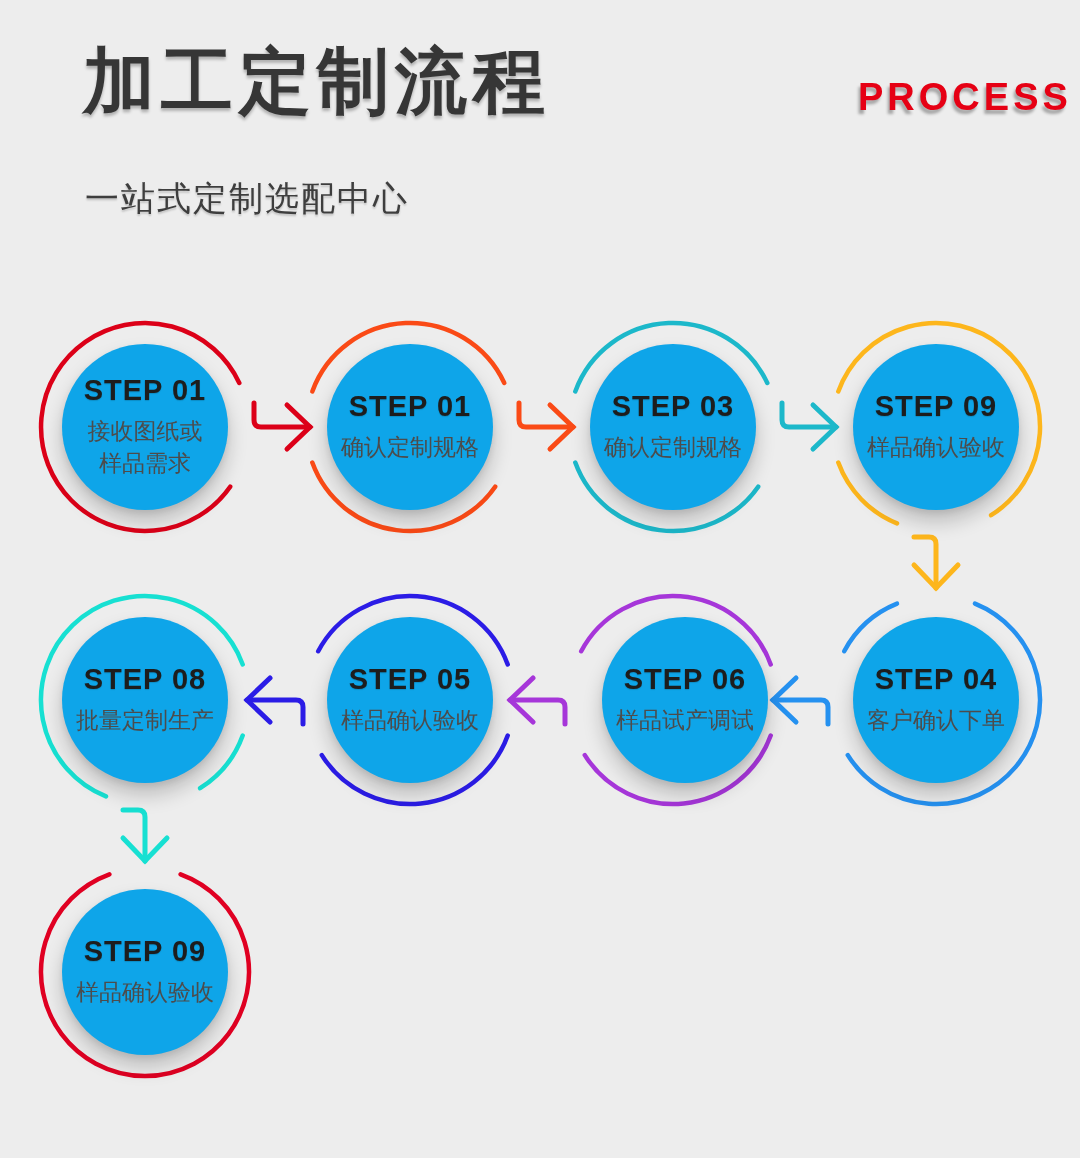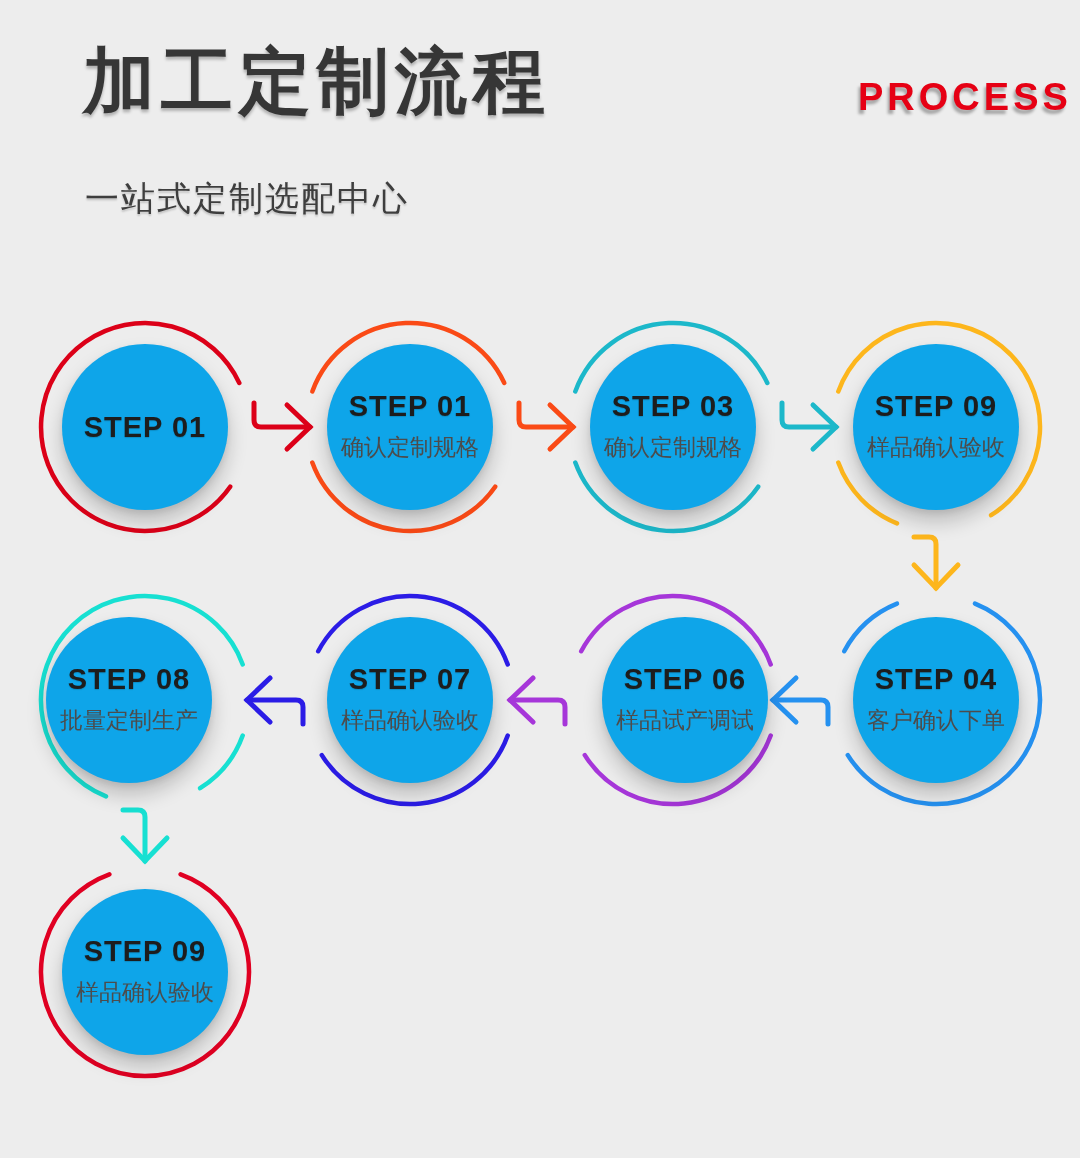--- a/index.html
+++ b/index.html
@@ -87,20 +87,22 @@
       <path d="M 533 678 L 510 700 L 533 722" fill="none" stroke="#a636d9" stroke-width="5" stroke-linecap="round" stroke-linejoin="miter"></path>
       <path d="M 303 724 L 303 707 Q 303 700 296 700 L 247 700" fill="none" stroke="#2b1ce6" stroke-width="5" stroke-linecap="round"></path>
       <path d="M 270 678 L 247 700 L 270 722" fill="none" stroke="#2b1ce6" stroke-width="5" stroke-linecap="round" stroke-linejoin="miter"></path>
       <path d="M 123 810 L 138 810 Q 145 810 145 817 L 145 861" fill="none" stroke="#17e0d2" stroke-width="5" stroke-linecap="round"></path>
       <path d="M 123 838 L 145 861 L 167 838" fill="none" stroke="#17e0d2" stroke-width="5" stroke-linecap="round" stroke-linejoin="miter"></path>
     </svg>
   <div id="steps">
       <div class="step" style="left: 62px; top: 344px;">
         <div class="disc">
           <div class="step-label">STEP 01</div>
+          <div class="step-desc">接收图纸或
+样品需求</div>
         </div>
       </div>
       <div class="step" style="left: 327px; top: 344px;">
         <div class="disc">
           <div class="step-label">STEP 01</div>
           <div class="step-desc">确认定制规格</div>
         </div>
       </div>
       <div class="step" style="left: 590px; top: 344px;">
         <div class="disc">
@@ -121,25 +123,25 @@
         </div>
       </div>
       <div class="step" style="left: 602px; top: 617px;">
         <div class="disc">
           <div class="step-label">STEP 06</div>
           <div class="step-desc">样品试产调试</div>
         </div>
       </div>
       <div class="step" style="left: 327px; top: 617px;">
         <div class="disc">
-          <div class="step-label">STEP 07</div>
+          <div class="step-label">STEP 05</div>
           <div class="step-desc">样品确认验收</div>
         </div>
       </div>
-      <div class="step" style="left: 46px; top: 617px;">
+      <div class="step" style="left: 62px; top: 617px;">
         <div class="disc">
           <div class="step-label">STEP 08</div>
           <div class="step-desc">批量定制生产</div>
         </div>
       </div>
       <div class="step" style="left: 62px; top: 889px;">
         <div class="disc">
           <div class="step-label">STEP 09</div>
           <div class="step-desc">样品确认验收</div>
         </div>

